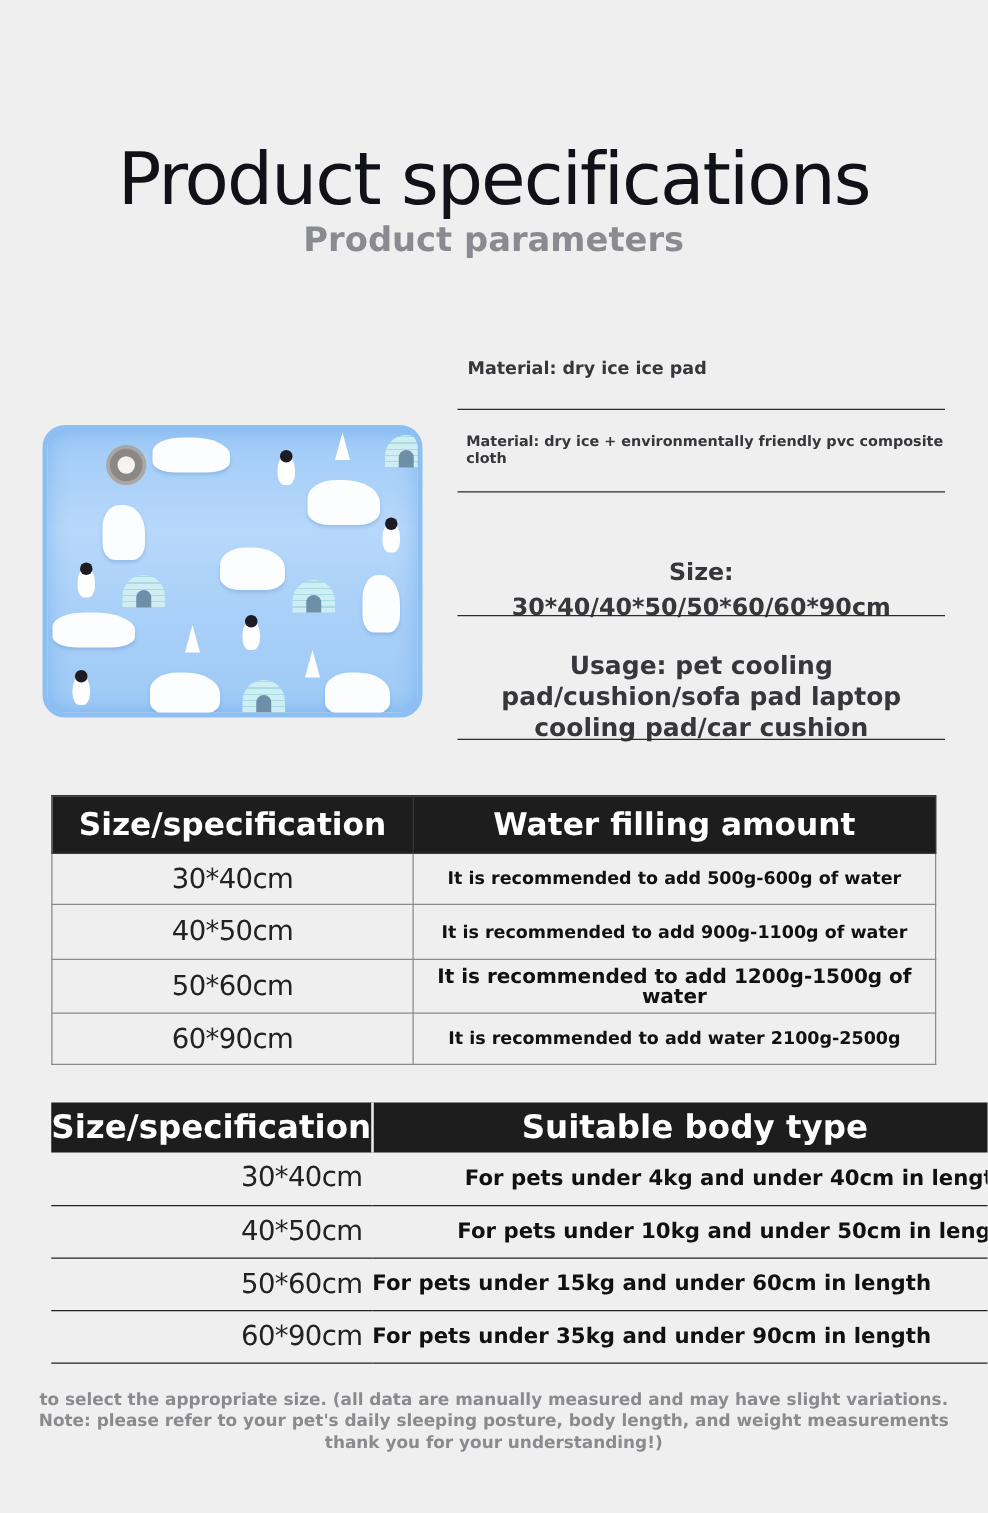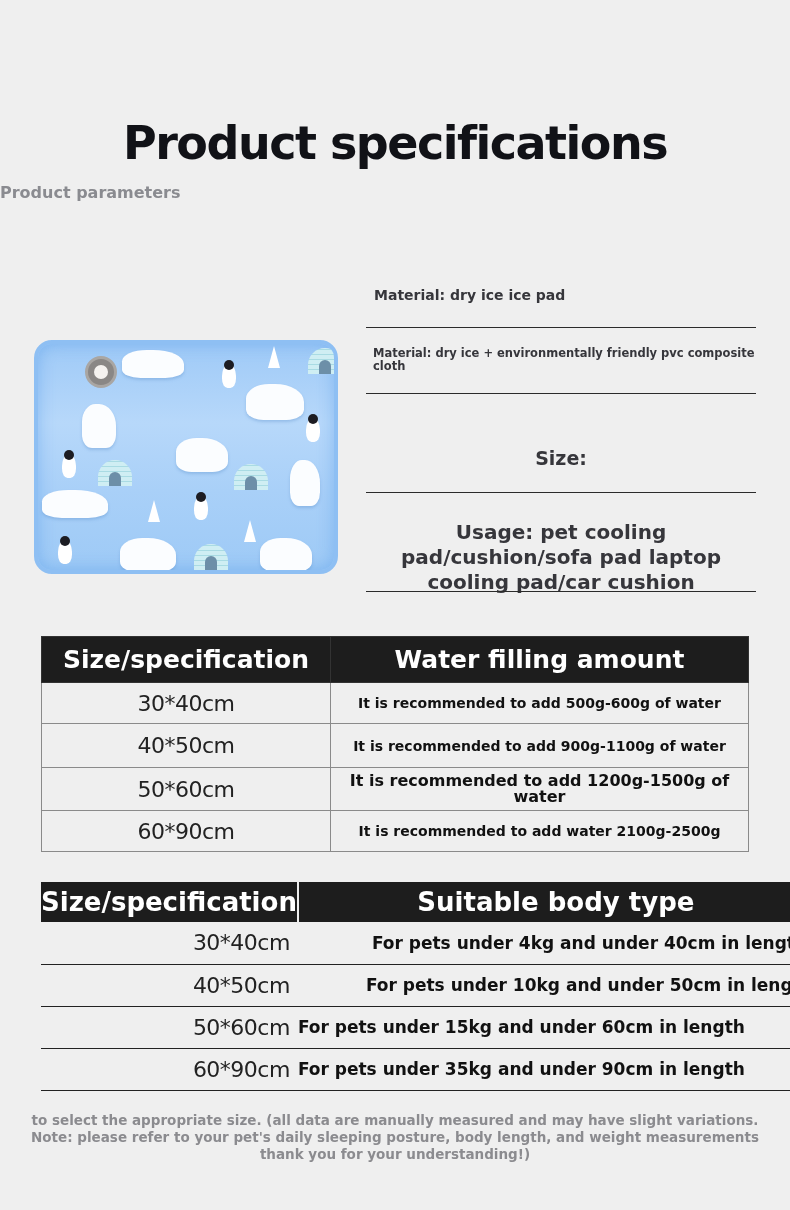--- a/index.html
+++ b/index.html
@@ -1,26 +1,26 @@
 <!DOCTYPE html>
 <html><head>
 <meta charset="utf-8">
 <style>
   * { box-sizing: border-box; margin: 0; padding: 0; }
   html, body { width: 790px; height: 1210px; background: #efefef; overflow: hidden; }
   body { font-family: "DejaVu Sans", sans-serif; color: #1a1a1a; position: relative; }
 
   .title {
     position: absolute; left: 0; top: 108px; width: 790px; text-align: center;
-    font-family: "DejaVu Sans", sans-serif; font-weight: bold; font-size: 46px;
+    font-family: "DejaVu Sans", sans-serif; font-weight: normal; font-size: 58px;
     color: #111217; letter-spacing: -1.5px; line-height: 70px;
   }
   .subtitle {
-    position: absolute; left: 0; top: 178px; width: 790px; 
-    font-weight: bold; font-size: 16px; color: #8a8b90; line-height: 30px;
+    position: absolute; left: 0; top: 178px; width: 790px; text-align: center;
+    font-weight: bold; font-size: 27px; color: #8a8b90; line-height: 30px;
   }
 
   
   .pad {
     position: absolute; left: 34px; top: 340px; width: 304px; height: 234px;
     border-radius: 18px;
     background: linear-gradient(180deg, #9fcaf7 0%, #b7d8fa 35%, #a9d0f8 65%, #9ecaf6 100%);
     border: 4px solid #8ebff3;
     box-shadow: inset 0 0 16px rgba(80,150,230,0.45);
     overflow: hidden;
@@ -103,20 +103,21 @@
   <div class="igloo" style="left:156px;top:200px;"></div>
   <div class="bear" style="left:222px;top:194px;width:52px;height:34px;"></div>
 </div>
 
 <div class="spec-item spec-product">Material: dry ice ice pad</div>
 <div class="spec-line" style="top:327px;"></div>
 <div class="spec-item spec-material">Material: dry ice + environmentally friendly pvc composite cloth</div>
 <div class="spec-line" style="top:393px;"></div>
 <div class="spec-item spec-size">
   <div>Size:</div>
+  <div>30*40/40*50/50*60/60*90cm</div>
 </div>
 <div class="spec-line" style="top:492px;"></div>
 <div class="spec-item spec-usage">Usage: pet cooling pad/cushion/sofa pad laptop cooling pad/car cushion</div>
 <div class="spec-line" style="top:591px;"></div>
 
 <table class="t1">
   <thead>
     <tr>
       <th class="c1">Size/specification</th>
       <th>Water filling amount</th>

